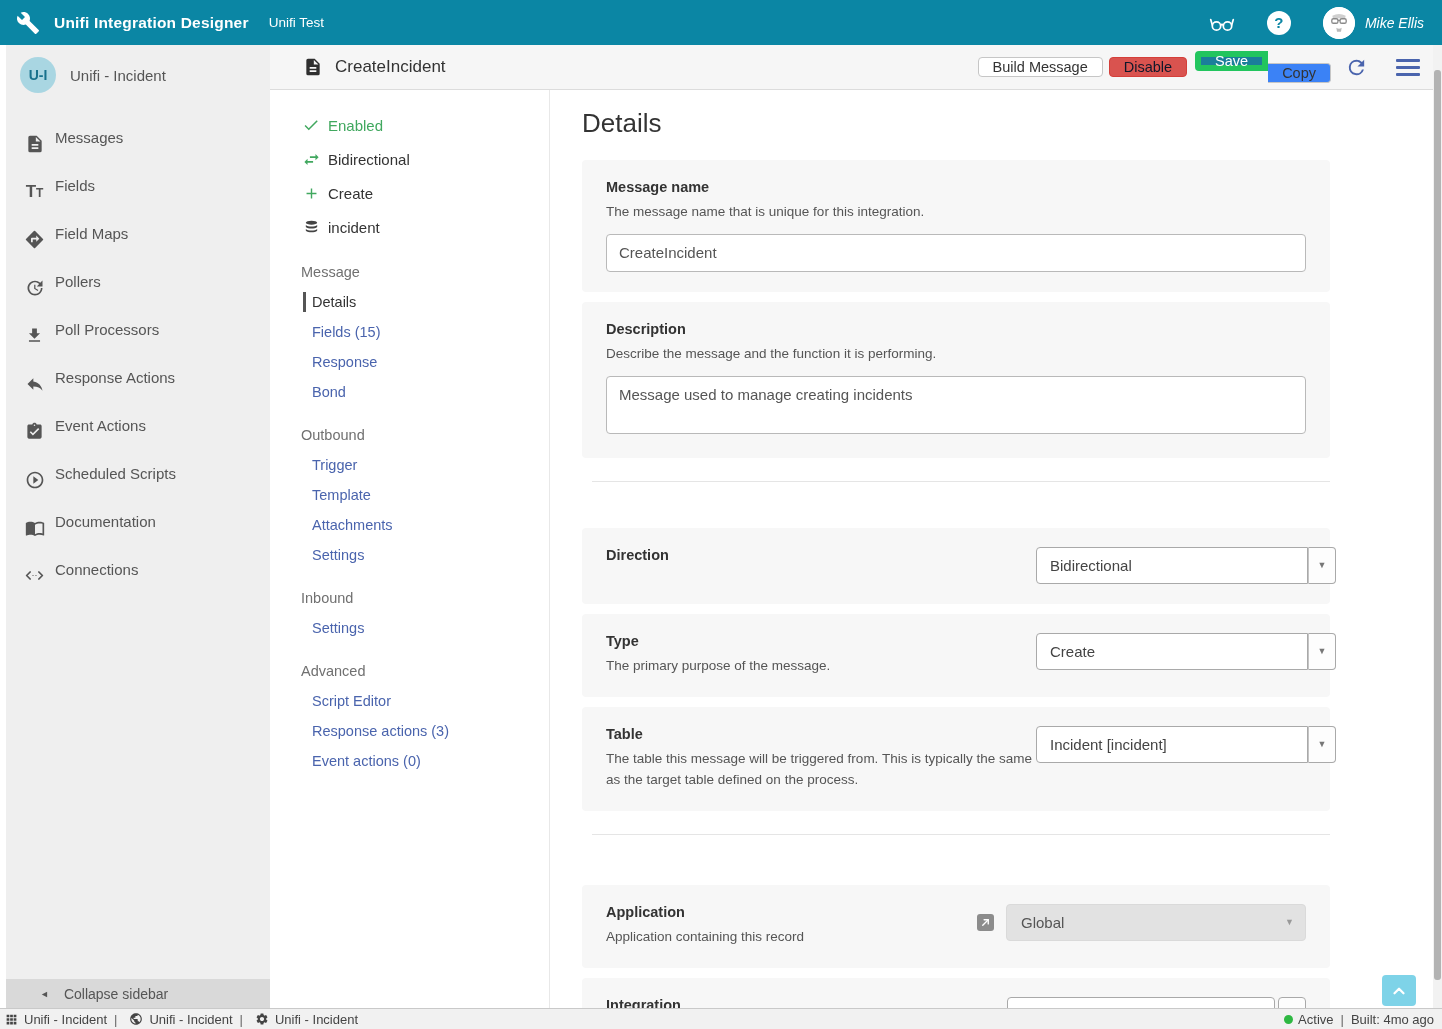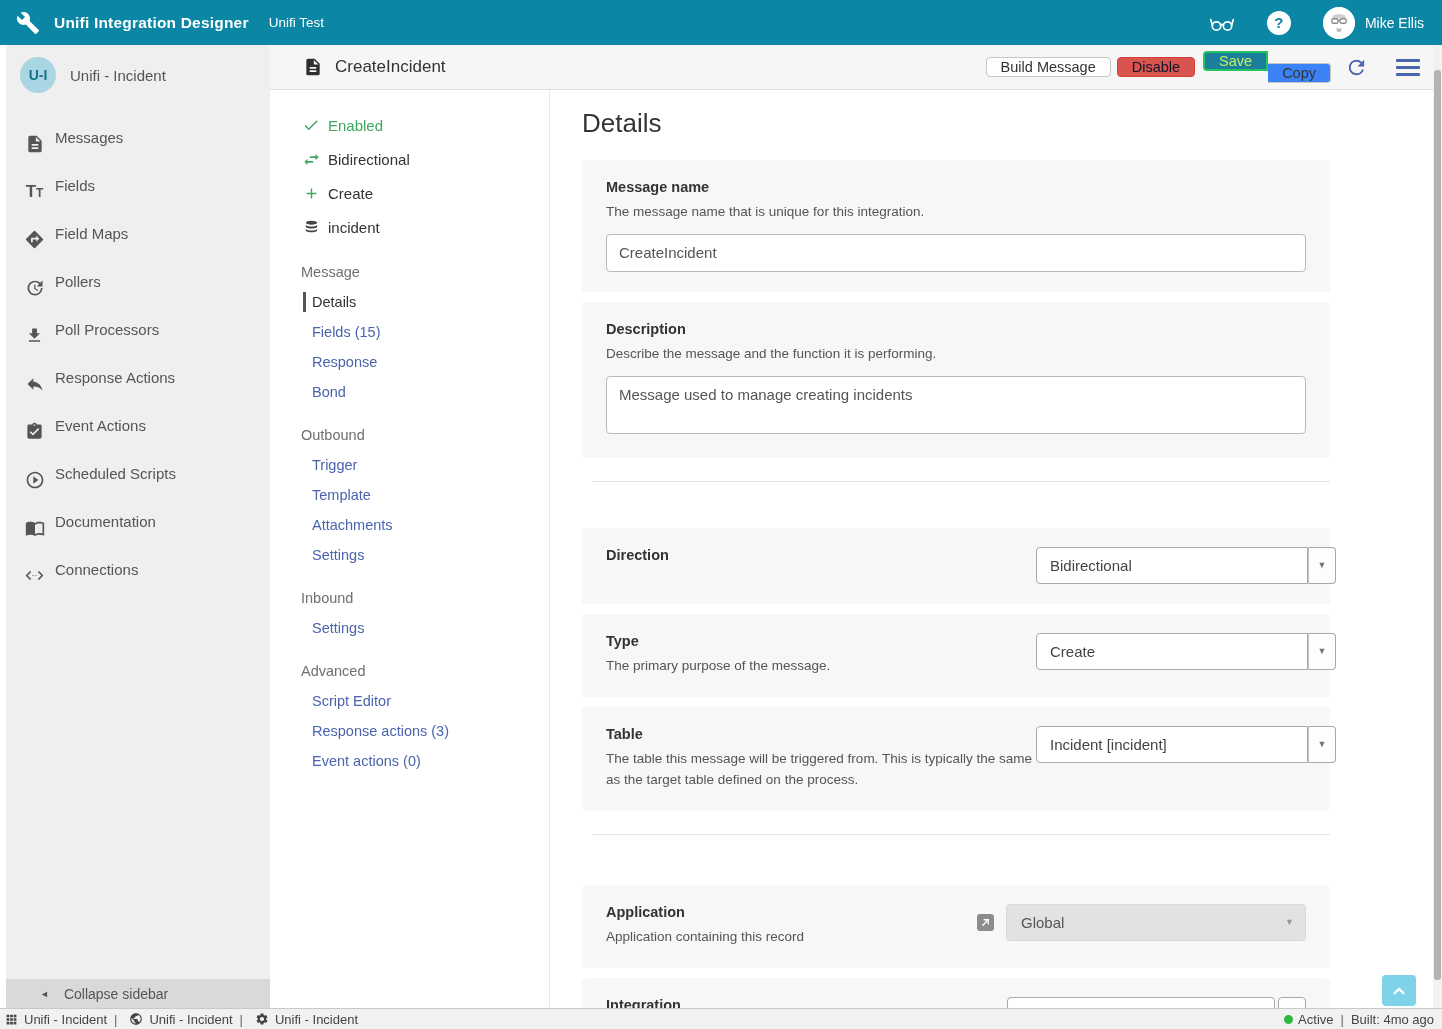--- a/index.html
+++ b/index.html
@@ -22,21 +22,21 @@
   .topbar .glasses { margin-right:30px; cursor:pointer; }
   .help-bubble {
     width:24px; height:24px; border-radius:50%; background:#fff; color:#0b86a4;
     font-size:15px; font-weight:700; display:flex; align-items:center; justify-content:center;
     margin-right:32px; cursor:pointer;
   }
   .avatar-circle {
     width:32px; height:32px; border-radius:50%; background:#fff; overflow:hidden;
     margin-right:10px; cursor:pointer; flex:0 0 auto;
   }
-  .topbar .user-name { font-size:14px; margin-right:18px; }
+  .topbar .user-name { font-size:14px; margin-right:18px;font-style:italic; }
 
   
   .sidebar {
     position:absolute; top:45px; left:6px; width:270px; bottom:21px;
     background:#efefef; border-right:1px solid #ddd;
   }
   .integration-head { display:flex; align-items:center; padding:12px 0 12px 14px; }
   .int-avatar {
     width:36px; height:36px; border-radius:50%; background:#a9d6e2; color:#17718c;
     font-size:14px; font-weight:700; display:flex; align-items:center; justify-content:center;
@@ -63,21 +63,21 @@
   }
   .pageheader .doc-ic { margin-left:33px; color:#2f2f2f; }
   .pageheader .ph-title { margin-left:12px; font-size:17px; color:#333; }
   .pageheader .spacer { flex:1; }
   .btn {
     height:20px; font-size:14.5px; border-radius:4px; padding:0 14px;
     display:flex; align-items:center; cursor:pointer; font-family:inherit;
   }
   .btn-default { background:#fff; border:1px solid #c6c6c6; color:#333; }
   .btn-danger { background:#d9534f; border:1px solid #d43f3a; color:#0f172a; }
-  .btn-save { background:#1b7e9a; border:2px solid #22c55e; color:#bef264; border-radius:4px 0 0 4px; }
+  .btn-save { background:#1b7e9a; border:6px solid #22c55e; color:#ffffff; border-radius:4px 0 0 4px; }
   .btn-copy { background:#3b82f6; border:1px solid #c6c6c6; border-left:none; color:#333; border-radius:0 4px 4px 0;margin-top:12px; }
   .btn-group { display:flex; }
   .mr6{margin-right:6px;} .mr8{margin-right:8px;} .mr14{margin-right:14px;}
   .icon-btn { cursor:pointer; color:#4a64ad; margin-right:28px; }
   .hamburger { width:24px; cursor:pointer; margin-right:22px; }
   .hamburger div { height:3px; background:#4a64ad; margin:4px 0; border-radius:1px; }
 
   
   .navpanel {
     position:absolute; top:90px; left:270px; width:280px; bottom:21px;

